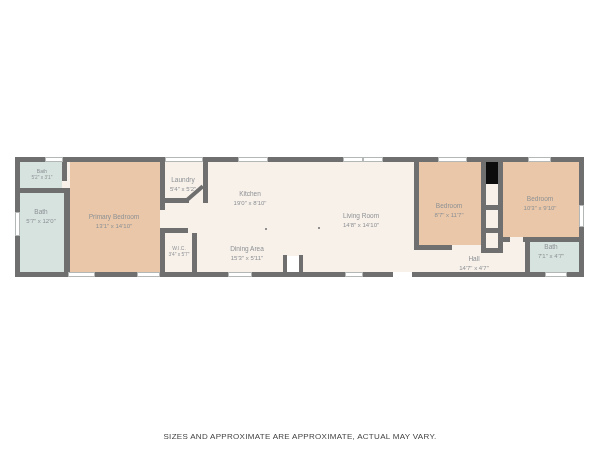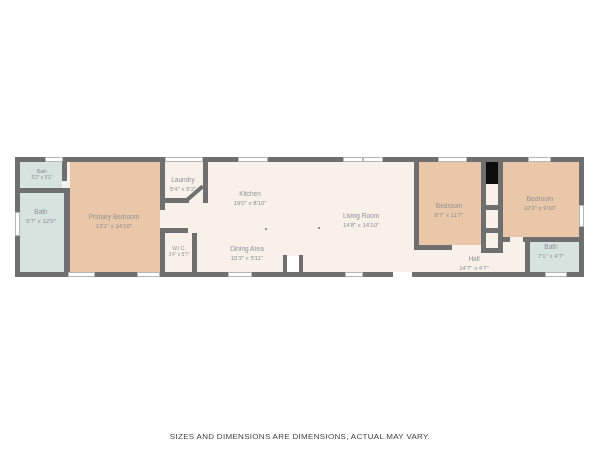--- a/index.html
+++ b/index.html
@@ -139,15 +139,15 @@
       <div class="rname">Hall</div>
       <div class="dims">14'7" x 4'7"</div>
     </div>
     <div class="room-label" style="left:551px; top:251px;">
       <div class="rname">Bath</div>
       <div class="dims">7'1" x 4'7"</div>
     </div>
 
   </div>
 
-  <div class="disclaimer">SIZES AND DIMENSIONS ARE DIMENSIONS, ACTUAL MAY VARY.</div>
+  <div class="disclaimer">SIZES AND APPROXIMATE ARE APPROXIMATE, ACTUAL MAY VARY.</div>
 
 </div>
 
 </body></html>

